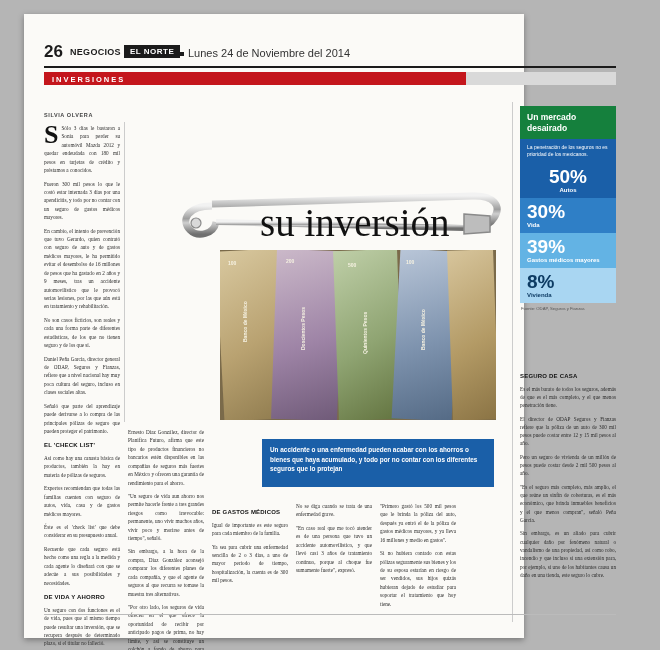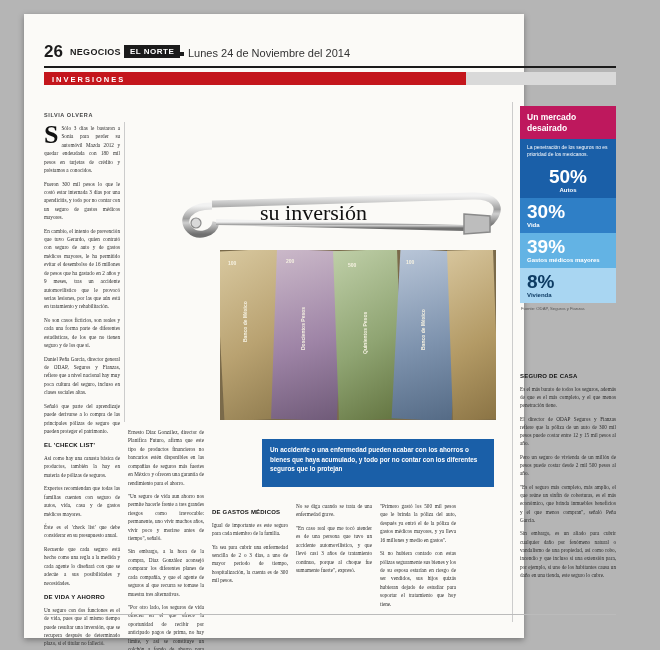--- a/index.html
+++ b/index.html
@@ -36,36 +36,36 @@
   .col{position:absolute;font-size:5.2px;line-height:1.62;color:#2b2b2b;text-align:justify;
     font-family:"Liberation Serif",serif;}
   .col p{margin:0 0 5px 0;}
   .dropcap{float:left;font-size:26px;line-height:20px;font-weight:bold;
     font-family:"Liberation Serif",serif;margin:1px 3px 0 0;color:#111;}
   .subhead{font-size:6px;font-weight:bold;color:#111;margin:6px 0 3px 0;
     font-family:"Liberation Sans",sans-serif;letter-spacing:.2px;}
   
   .head1{position:absolute;left:214px;top:108px;font-size:44px;font-weight:bold;
     letter-spacing:-1px;color:#111;font-family:"Liberation Sans",sans-serif;}
-  .head2{position:absolute;left:236px;top:186px;font-size:22px;color:#111;
+  .head2{position:absolute;left:236px;top:186px;font-size:39px;color:#111;
     font-family:"Liberation Serif",serif;font-style:normal;}
   
   .pin{position:absolute;left:148px;top:162px;width:340px;height:82px;}
   
   .photo{position:absolute;left:196px;top:236px;width:276px;height:170px;
     background:#7a6a4a;overflow:hidden;}
   .bill{position:absolute;top:0;height:170px;}
   .bnote{position:absolute;font-size:5px;color:#f6f2e2;font-weight:bold;}
   
   .teaser{position:absolute;left:238px;top:425px;width:232px;height:48px;
     background:#1a5fa8;color:#fff;padding:6px 8px;box-sizing:border-box;
     font-size:6.4px;font-weight:bold;line-height:1.5;}
   
   .info{position:absolute;left:496px;top:92px;width:96px;}
-  .info-title{background:#be185d;color:#fff;font-size:8.5px;font-weight:bold;
+  .info-title{background:#15803d;color:#fff;font-size:8.5px;font-weight:bold;
     padding:6px 7px;line-height:1.25;}
   .info-sub{background:#1a5fa8;color:#fff;font-size:5px;padding:5px 7px;line-height:1.35;}
   .bar{position:relative;color:#fff;padding:4px 7px 5px 7px;}
   .bar .pct{font-size:19px;font-weight:bold;line-height:1;}
   .bar .lbl{font-size:6px;font-weight:bold;margin-top:1px;}
   .b1{background:#1a5fa8;text-align:center;}
   .b2{background:#2f7fc6;}
   .b3{background:#63b3e4;}
   .b4{background:#a9d6f2;color:#0d3b63;}
   .srcnote{font-size:4.2px;color:#555;padding:3px 0 0 1px;}

